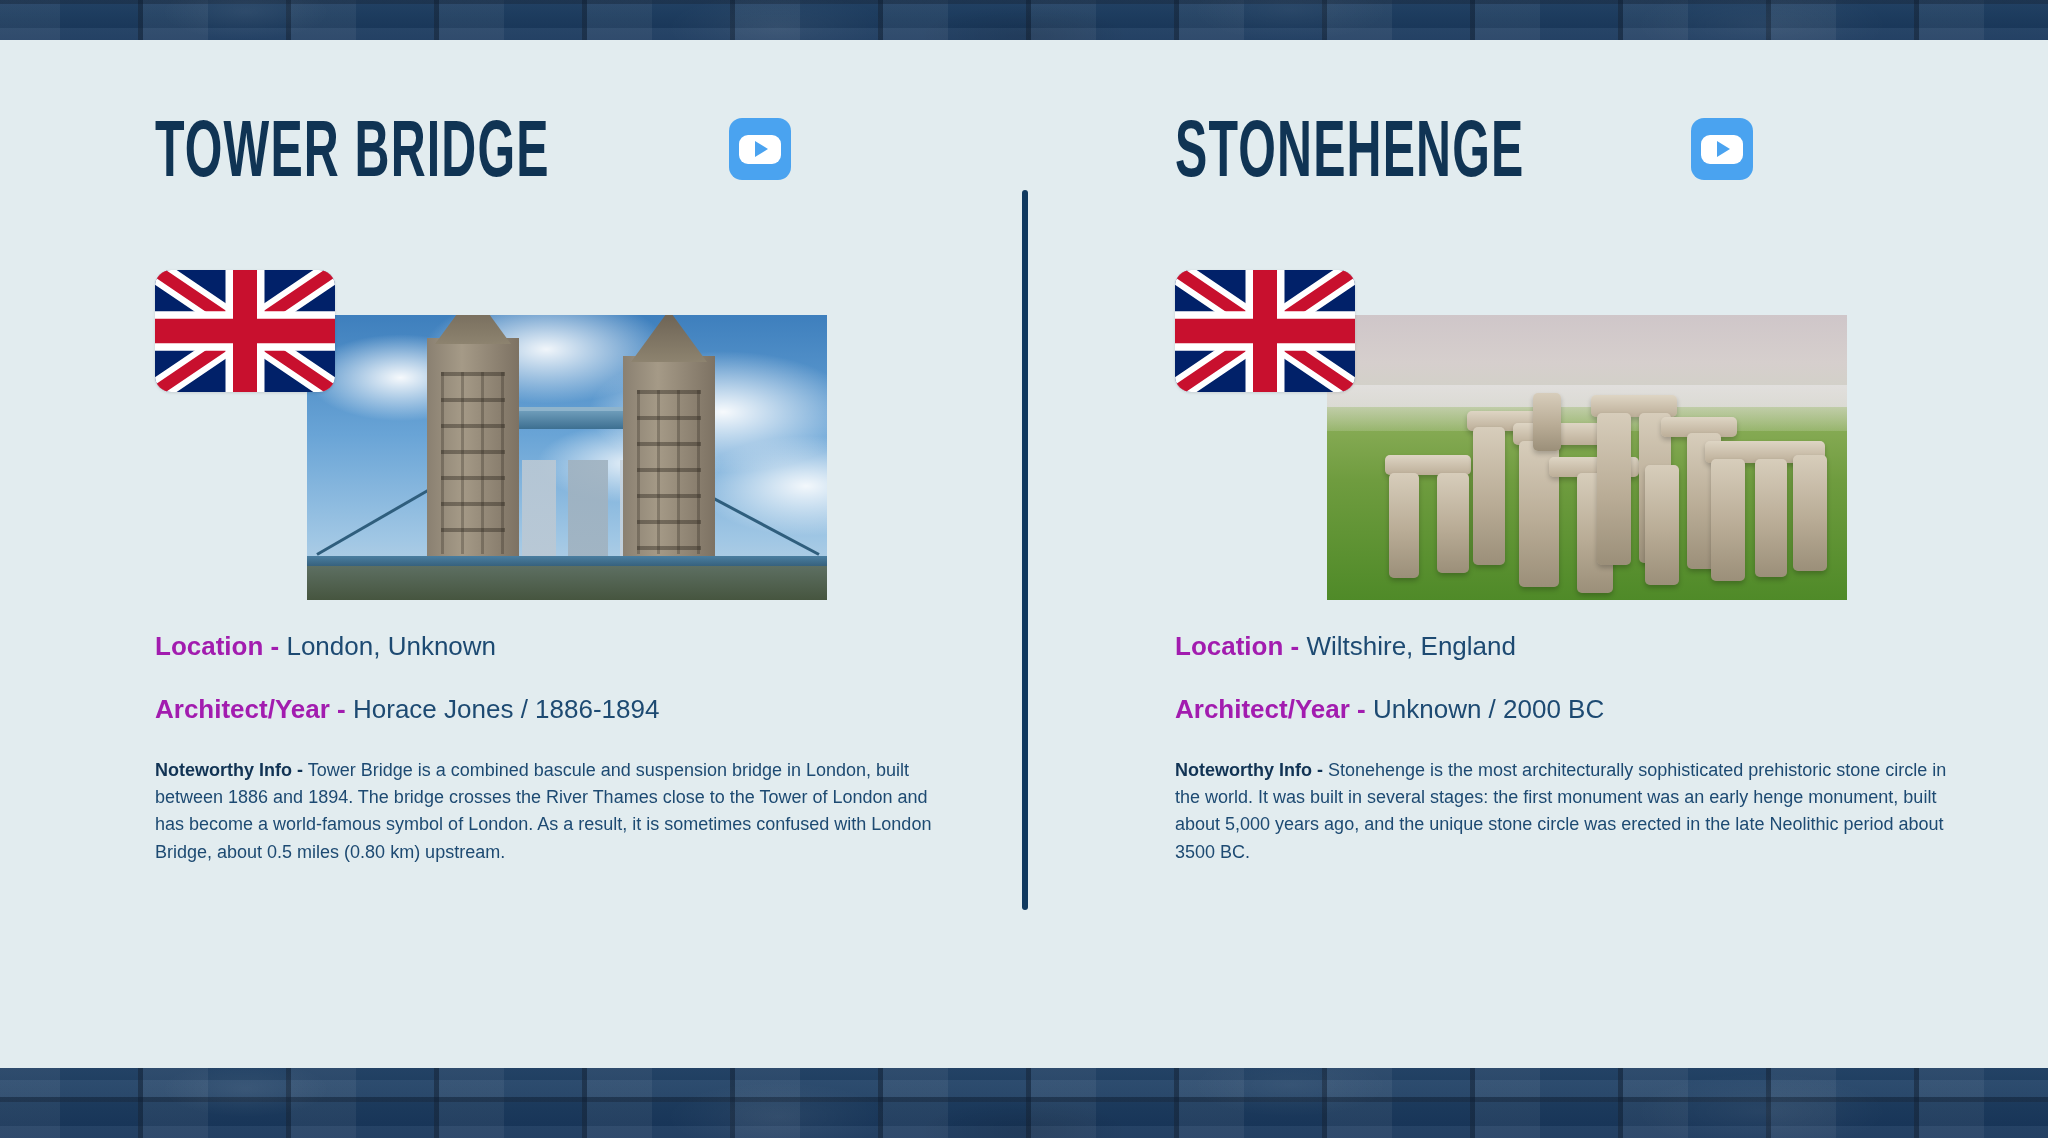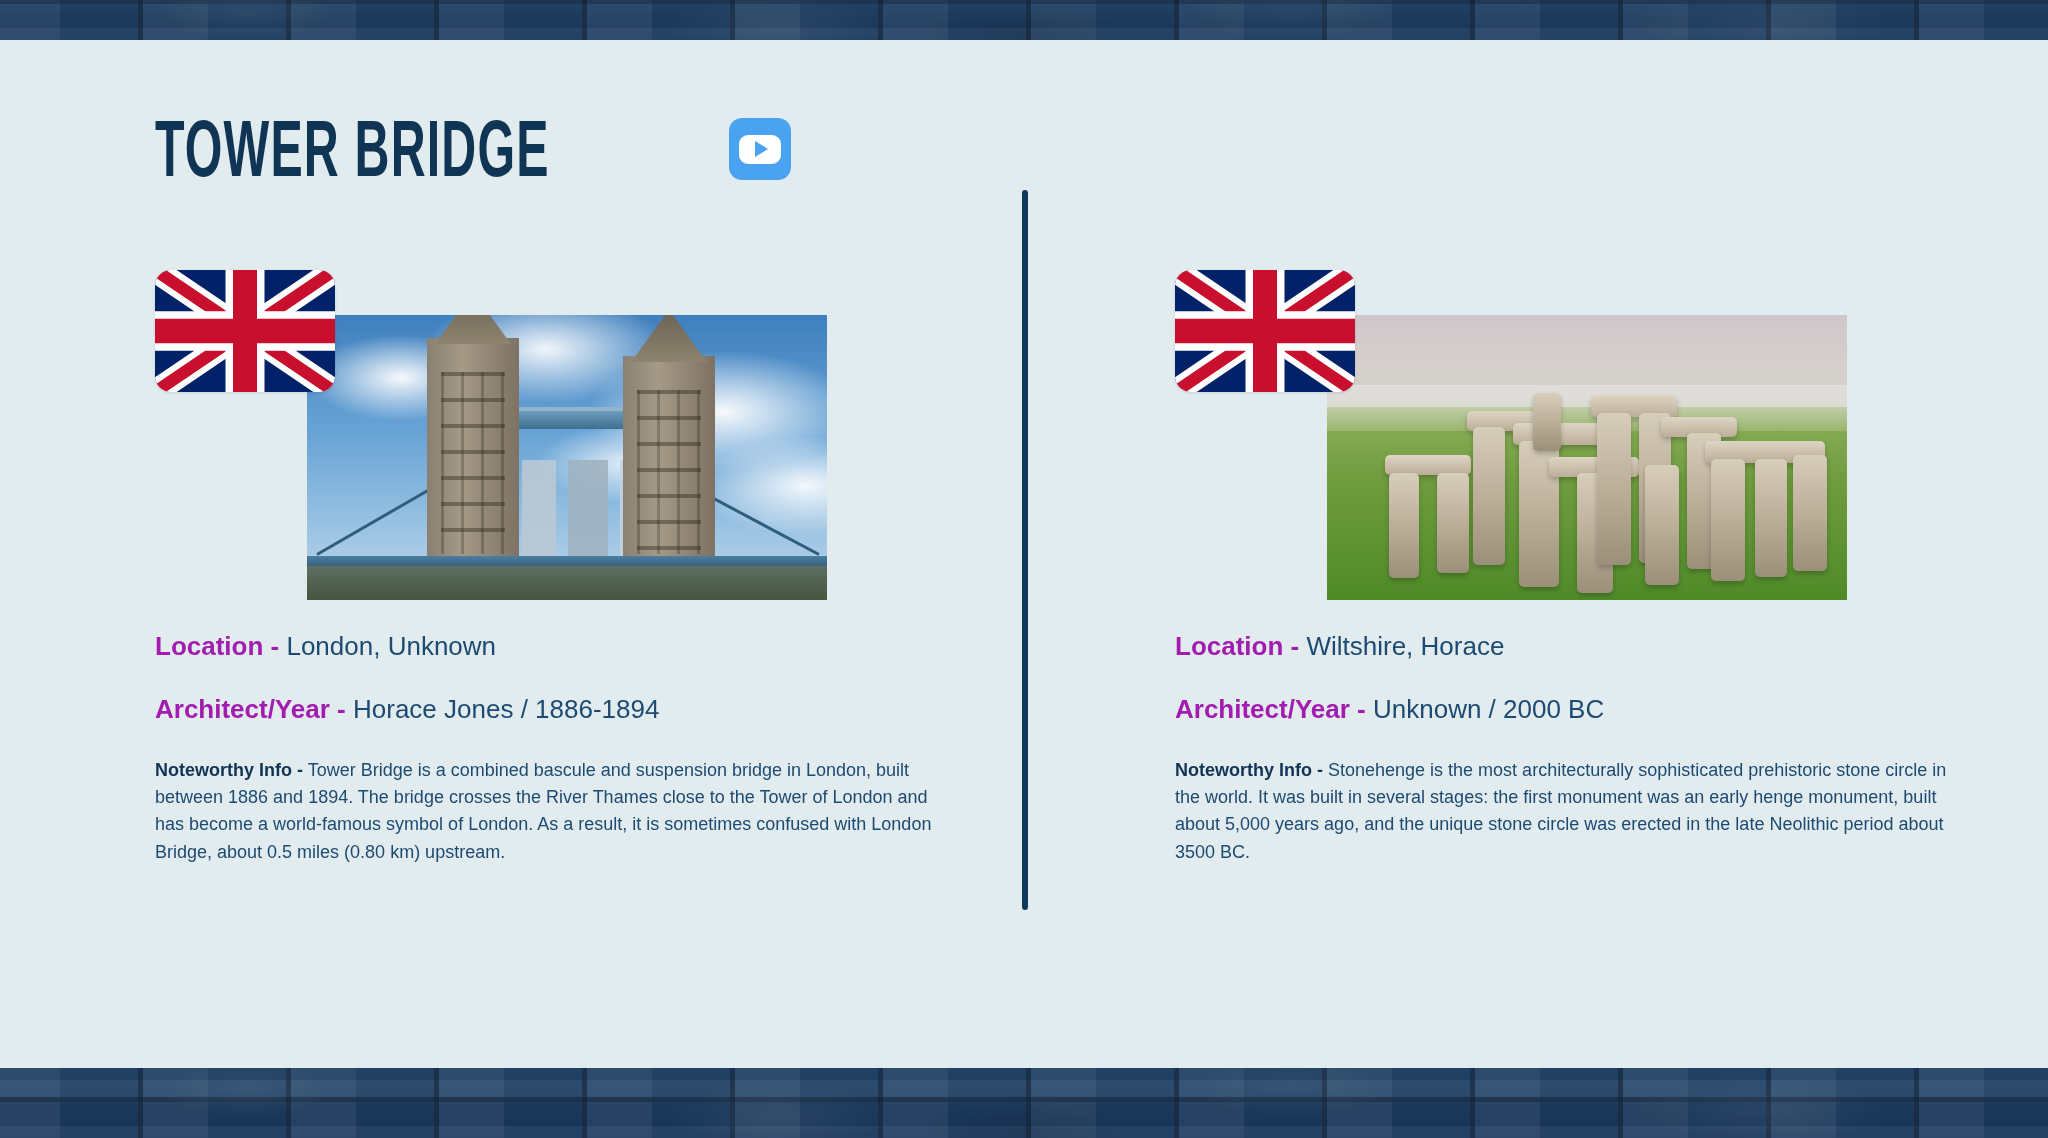--- a/index.html
+++ b/index.html
@@ -347,20 +347,28 @@
         </div>
         <p class="fact-para">
           <b>Noteworthy Info -</b>
           <span>Tower Bridge is a combined bascule and suspension bridge in London, built between 1886 and 1894. The bridge crosses the River Thames close to the Tower of London and has become a world-famous symbol of London. As a result, it is sometimes confused with London Bridge, about 0.5 miles (0.80 km) upstream.</span>
         </p>
       </div>
     </div>
 
     <div class="col right">
 
+      <div class="heading-row">
+        <div class="landmark-title">STONEHENGE</div>
+        <div class="yt-icon">
+          <div class="screen">
+            <div class="play"></div>
+          </div>
+        </div>
+      </div>
 
       <div class="media">
         <div class="photo">
           <div class="sh-sky"></div>
           <div class="sh-grass"></div>
           <div class="sh-mist"></div>
           <div class="sh-stones">
             <div class="sh-lintel" style="left:58px;  top:140px; width:86px; height:20px;"></div>
             <div class="sh-stone" style="left:62px;  top:158px; width:30px; height:105px;"></div>
             <div class="sh-stone" style="left:110px; top:158px; width:32px; height:100px;"></div>
@@ -397,21 +405,21 @@
             <path d="M0,0 L60,40 M60,0 L0,40" stroke="#C8102E" stroke-width="4"></path>
             <path d="M30,0 V40 M0,20 H60" stroke="#FFFFFF" stroke-width="13"></path>
             <path d="M30,0 V40 M0,20 H60" stroke="#C8102E" stroke-width="8"></path>
           </svg>
         </div>
       </div>
 
       <div class="facts">
         <div class="fact-line">
           <b>Location -</b>
-          <span>Wiltshire, Horace</span>
+          <span>Wiltshire, England</span>
         </div>
         <div class="fact-line">
           <b>Architect/Year -</b>
           <span>Unknown / 2000 BC</span>
         </div>
         <p class="fact-para">
           <b>Noteworthy Info -</b>
           <span>Stonehenge is the most architecturally sophisticated prehistoric stone circle in the world. It was built in several stages: the first monument was an early henge monument, built about 5,000 years ago, and the unique stone circle was erected in the late Neolithic period about 3500 BC.</span>
         </p>
       </div>

